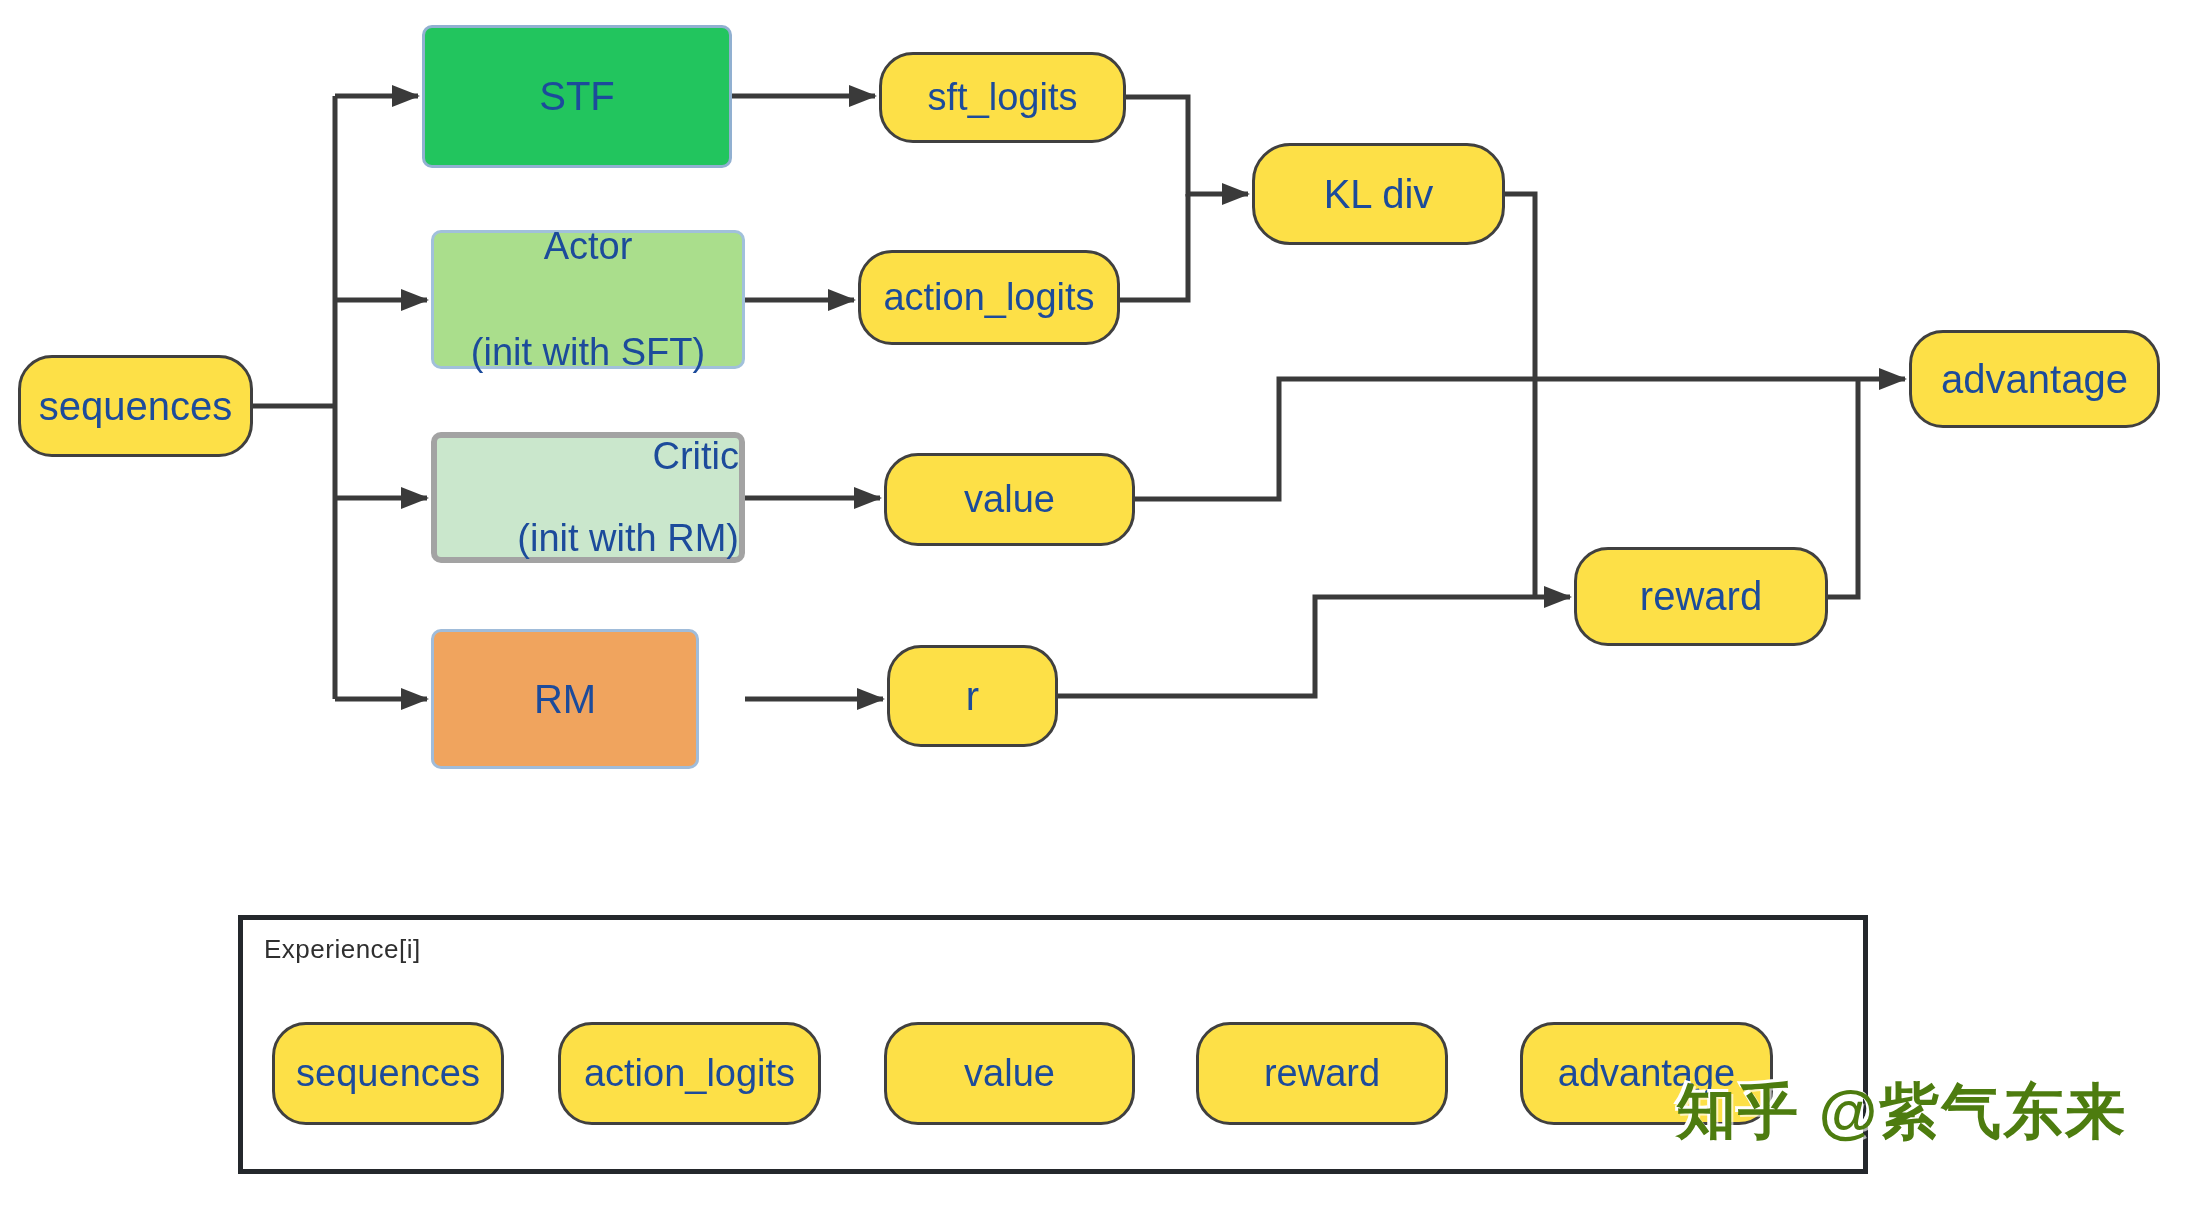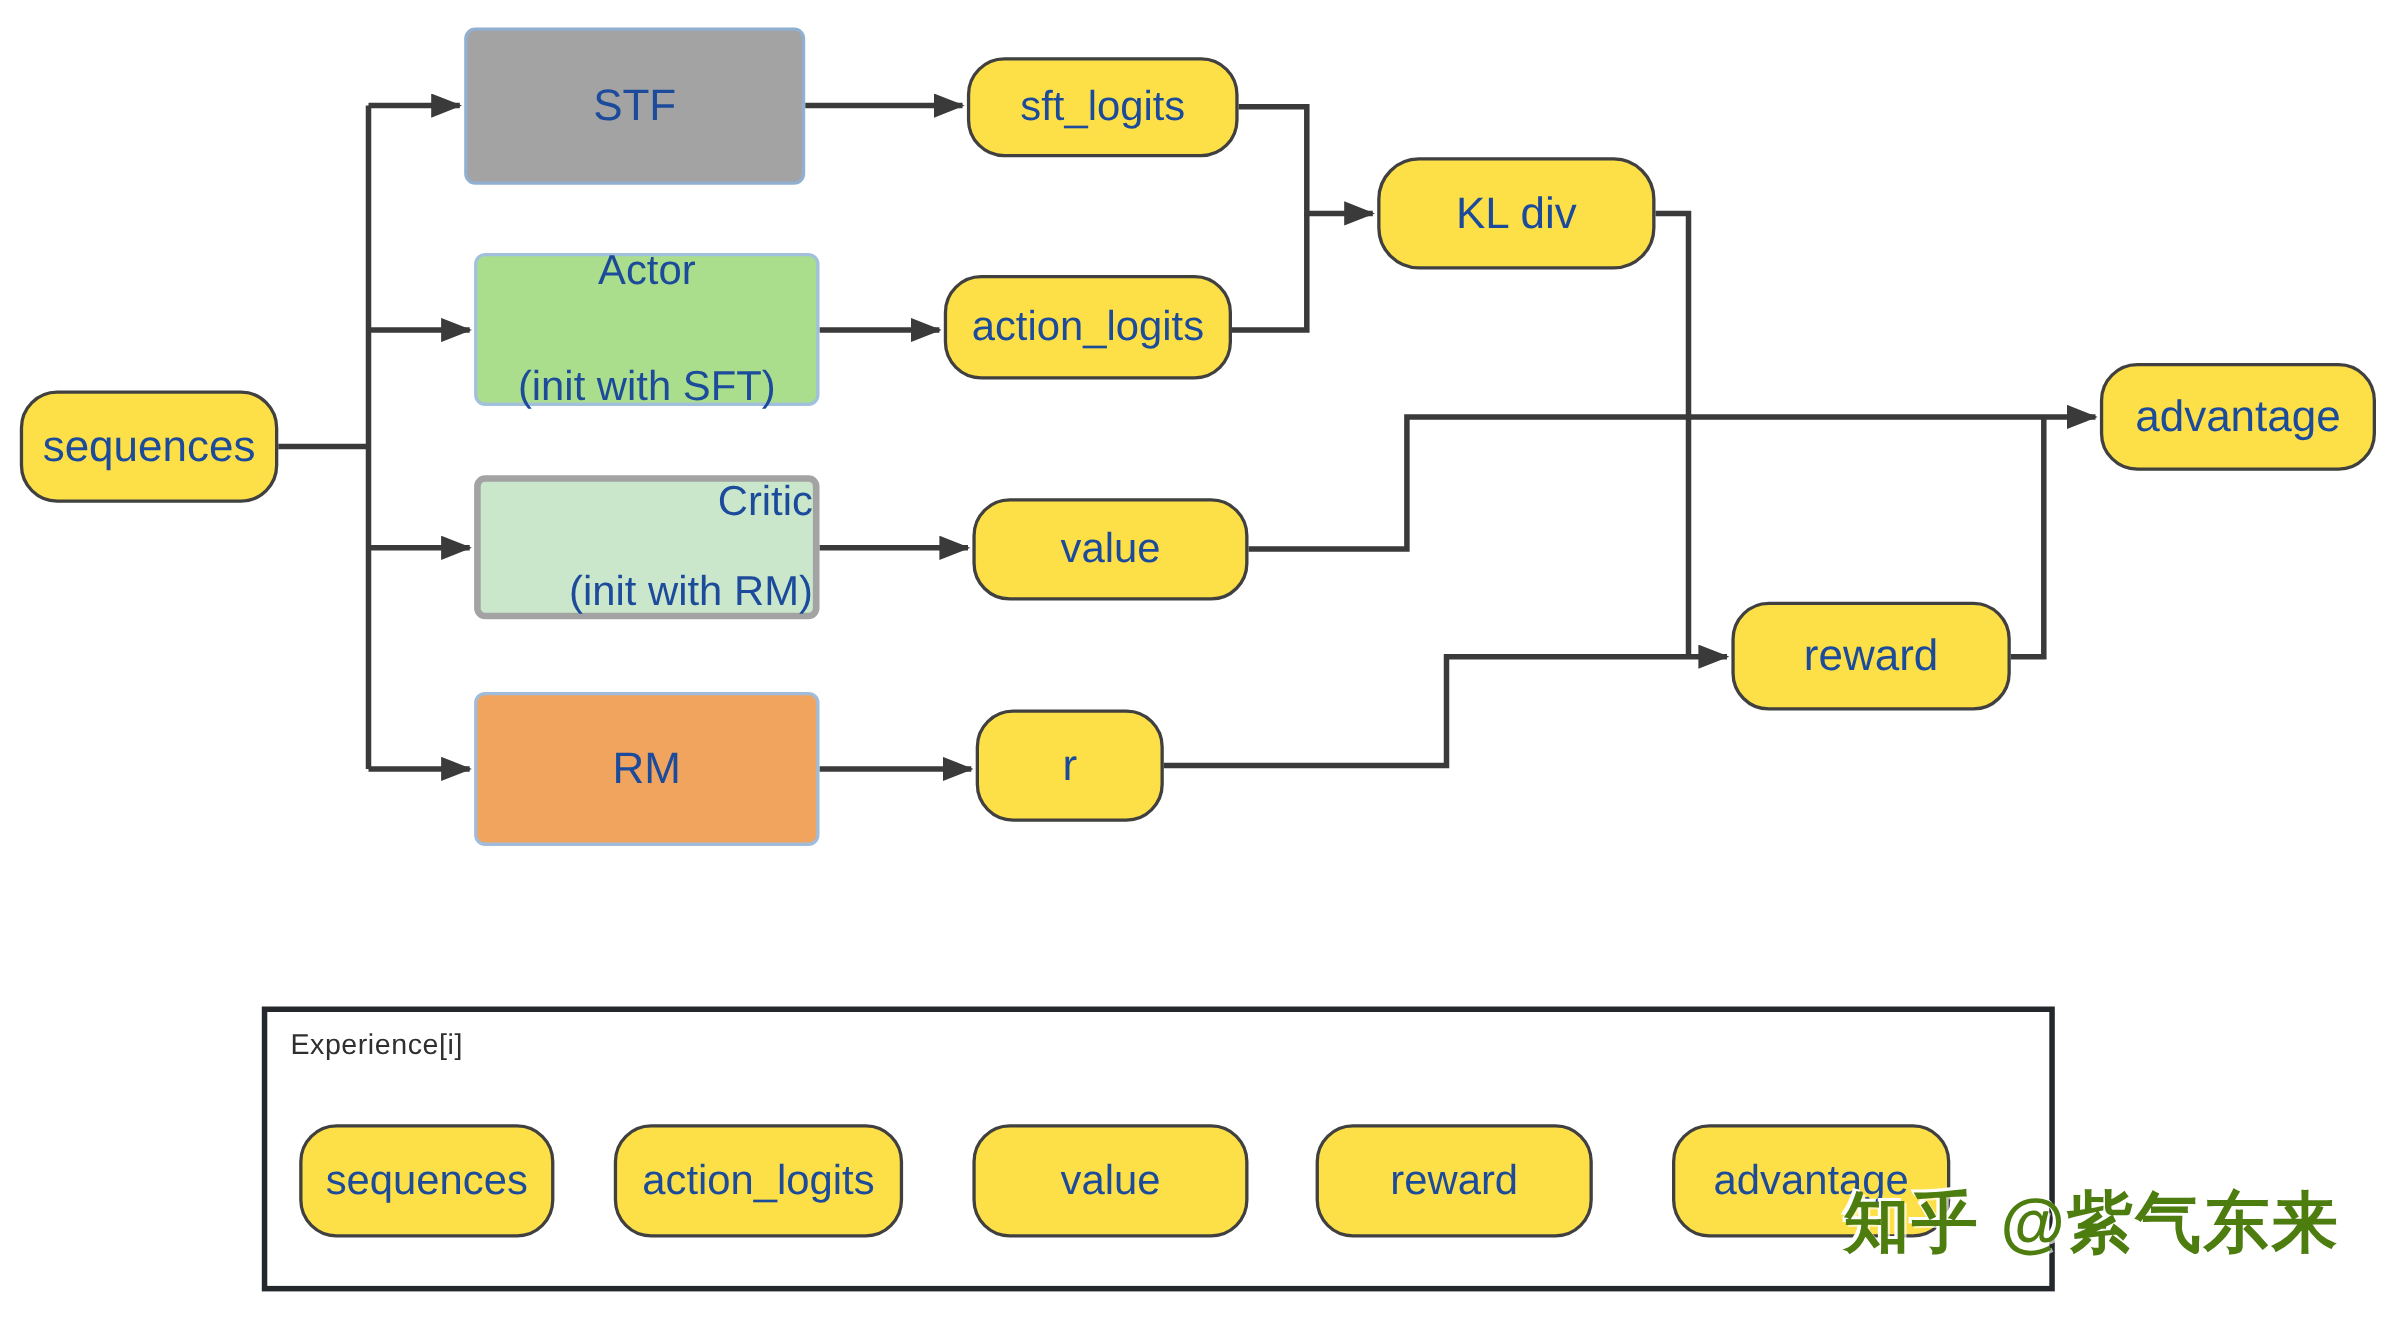--- a/index.html
+++ b/index.html
@@ -12,21 +12,21 @@
     position:absolute;display:flex;flex-direction:column;align-items:center;justify-content:center;
     box-sizing:border-box;color:#1c4b9b;text-align:center;white-space:nowrap;
   }
   .capsule{
     background:#fde047;border:3px solid #404040;border-radius:34px;font-size:40px;
   }
   .capsule.small{font-size:38px;}
   .box{border-radius:10px;font-size:40px;}
   .box .line2{font-size:38px;line-height:1.42;margin-top:28px;}
   .box .line1{font-size:38px;line-height:1.42;}
-  .stf{background:#a3a3a3;border:3px solid #91b0d1;}
+  .stf{background:#22c55e;border:3px solid #91b0d1;}
   .actor{background:#aade8c;border:3px solid #a1c0db;gap:24px;}
   .critic{background:#cae7cc;border:6px solid #a3a3a3;align-items:flex-end;}
   .rm{background:#f0a45e;border:3px solid #a0bcda;}
   .exp{
     position:absolute;left:238px;top:915px;width:1630px;height:259px;
     border:5px solid #24282c;box-sizing:border-box;background:transparent;
   }
   .exp-title{
     position:absolute;left:264px;top:934px;font-size:26px;font-weight:400;color:#2f2f2f;
     letter-spacing:0.5px;
@@ -75,21 +75,21 @@
   <div class="node box actor" style="left:431px;top:230px;width:314px;height:139px">
     <span class="line1">Actor</span>
     <span class="line2">(init with SFT)</span>
   </div>
 
   <div class="node box critic" style="left:431px;top:432px;width:314px;height:131px">
     <span class="line1">Critic</span>
     <span class="line2">(init with RM)</span>
   </div>
 
-  <div class="node box rm" style="left:431px;top:629px;width:314px;height:140px">RM</div>
+  <div class="node box rm" style="left:431px;top:629px;width:268px;height:140px">RM</div>
 
   <div class="node capsule small" style="left:879px;top:52px;width:247px;height:91px">sft_logits</div>
 
   <div class="node capsule small" style="left:858px;top:250px;width:262px;height:95px">action_logits</div>
 
   <div class="node capsule small" style="left:884px;top:453px;width:251px;height:93px">value</div>
 
   <div class="node capsule" style="left:887px;top:645px;width:171px;height:102px">r</div>
 
   <div class="node capsule" style="left:1252px;top:143px;width:253px;height:102px;border-radius:38px">KL div</div>

